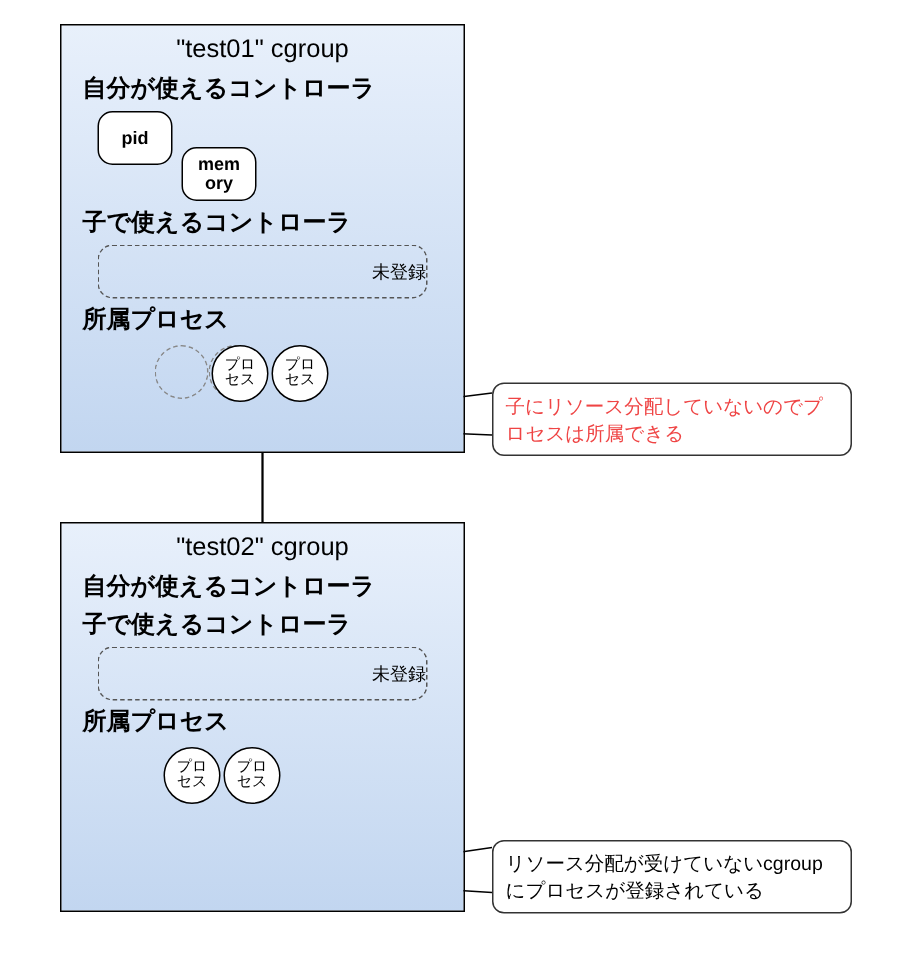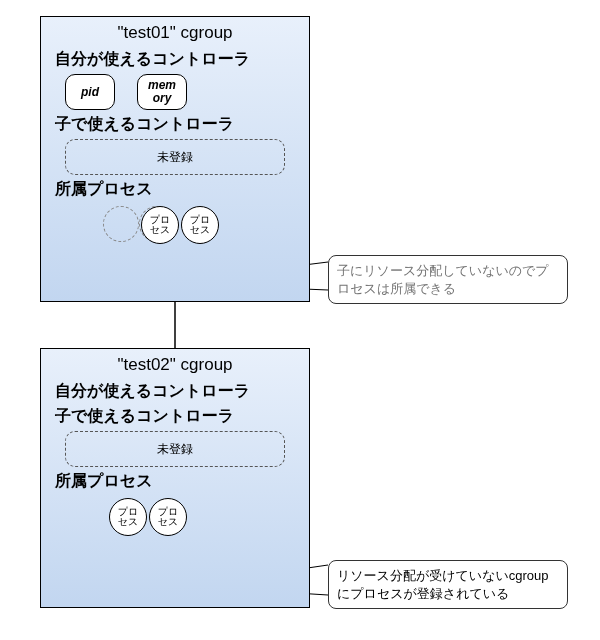--- a/index.html
+++ b/index.html
@@ -23,23 +23,22 @@
     font-size: 17px;
     margin: 2px 0 6px 0;
   }
   .section-label {
     font-size: 16px;
     font-weight: bold;
     margin: 4px 0 4px 2px;
   }
   .controllers {
     display: flex;
-    gap: 22px;
+    gap: 6px;
     margin-left: 12px;
-    font-style: italic;
   }
   .ctrl {
     background: #fff;
     border: 1px solid #000;
     border-radius: 10px;
     width: 48px;
     height: 34px;
     display: flex;
     align-items: center;
     justify-content: center;
@@ -48,21 +47,21 @@
     text-align: center;
     line-height: 1.05;
   }
   .dashed-box {
     border: 1px dashed #555;
     border-radius: 10px;
     margin: 2px 12px 4px 12px;
     height: 34px;
     display: flex;
     align-items: center;
-    justify-content: center;
+    justify-content: flex-end;
     font-size: 12px;
   }
   .proc-row {
     position: relative;
     height: 46px;
     margin-left: 18px;
   }
   .proc-ghost {
     position: absolute;
     width: 34px;
@@ -90,21 +89,21 @@
     position: absolute;
     background: #fff;
     border: 1px solid #333;
     border-radius: 8px;
     padding: 6px 8px;
     font-size: 13px;
     line-height: 1.35;
     width: 240px;
     box-sizing: border-box;
   }
-  .callout.red { color: #737373; }
+  .callout.red { color: #ef4444; }
   svg.connector {
     position: absolute;
     top: 0;
     left: 0;
     width: 600px;
     height: 640px;
     pointer-events: none;
   }
 </style>
 </head>
@@ -117,21 +116,21 @@
   <polyline points="232,580 280,572 328,565" fill="none" stroke="#000" stroke-width="1"></polyline>
   <polyline points="232,590 280,592 328,595" fill="none" stroke="#000" stroke-width="1"></polyline>
 </svg>
 
 <div class="cgroup" style="left:40px; top:16px; width:270px; height:286px;">
   <div class="cgroup-title">"test01" cgroup</div>
 
   <div class="section-label">自分が使えるコントローラ</div>
   <div class="controllers">
     <div class="ctrl">pid</div>
-    <div class="ctrl" style="white-space:pre;">mem
+    <div class="ctrl" style="white-space:pre;margin-top:24px;">mem
 ory</div>
   </div>
 
   <div class="section-label">子で使えるコントローラ</div>
   <div class="dashed-box">
     <span>未登録</span>
   </div>
 
   <div class="section-label">所属プロセス</div>
   <div class="proc-row">

